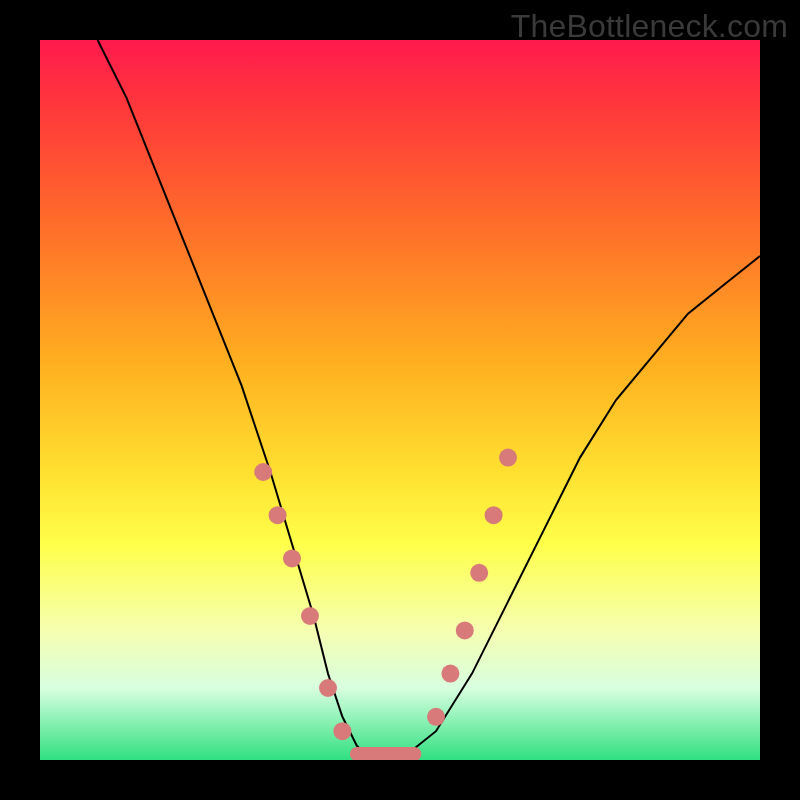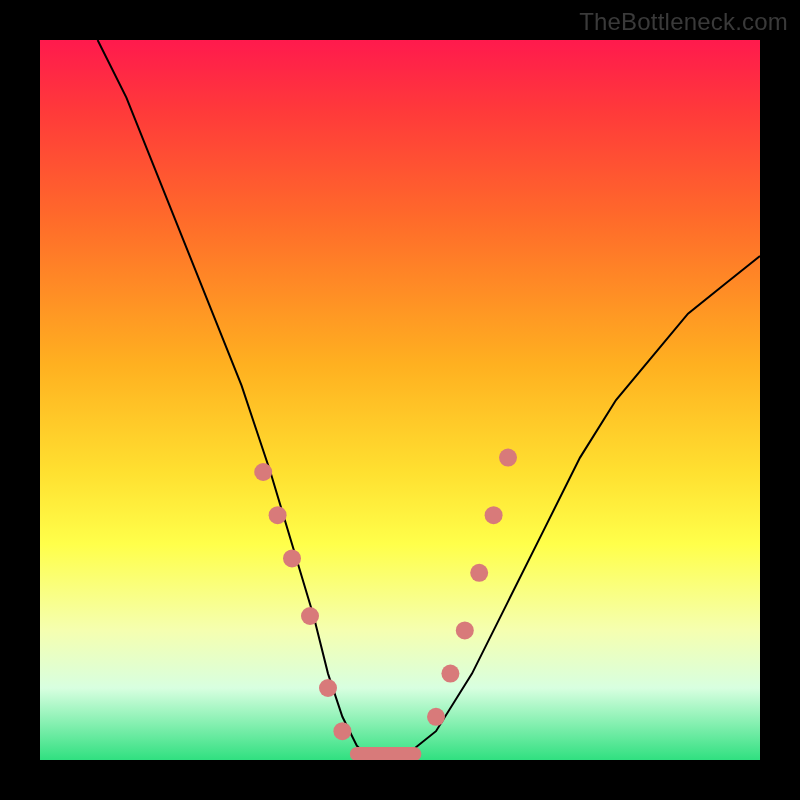--- a/index.html
+++ b/index.html
@@ -33,21 +33,21 @@
       #f5ffb0 82%,
       #d8ffe0 90%,
       #30e080 100%
     );
   }
   .watermark {
     position: absolute;
     top: 8px;
     right: 12px;
     color: #3a3a3a;
-    font-size: 24px;
+    font-size: 32px;
     font-weight: 500;
     letter-spacing: 0.2px;
     z-index: 10;
   }
   svg.curve {
     position: absolute;
     left: 0;
     top: 0;
     width: 720px;
     height: 720px;

